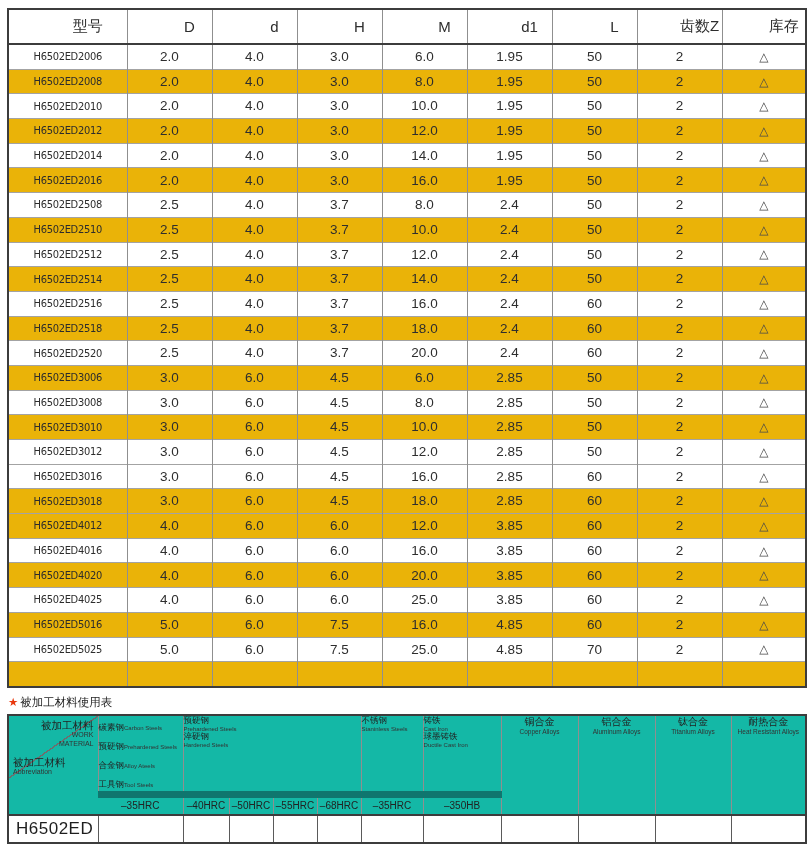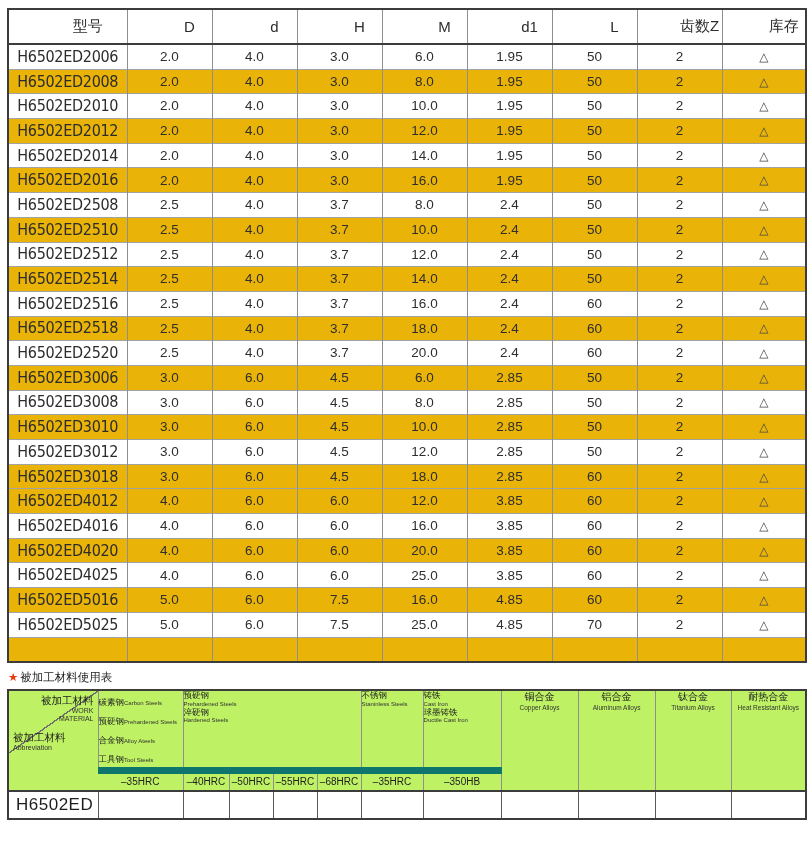--- a/index.html
+++ b/index.html
@@ -12,33 +12,33 @@
                 border:2px solid #3c3c3c;}
   .catalog th{height:31px;font-size:15px;font-weight:400;color:#2d2d2d;
               background:#ffffff;border-bottom:2px solid #3c3c3c;
               border-left:1px solid #8f8f8f;text-align:center;padding-left:41px;}
   .catalog td{height:23.7px;padding:0;text-align:center;vertical-align:middle;
               border-left:1px solid #8f8f8f;border-top:1px solid #a3a3a3;
               line-height:1;}
   .catalog tr > *:first-child{border-left:none;}
   .catalog tbody tr.alt{background:#eab308;}
   .catalog td.model{font-family:"DejaVu Sans", sans-serif;font-stretch:condensed;
-                    font-size:16px;letter-spacing:-0.3px;color:#2c2c2c;margin-top:24px;}
+                    font-size:11px;letter-spacing:-0.3px;color:#2c2c2c;margin-top:24px;}
   .catalog td.num{font-size:13.5px;color:#2e2e2e;}
   .catalog td.stock{font-size:12px;color:#4a4a4a;}
 
   
   .section-title{margin:7px 0 4px 1px;font-size:11.5px;color:#1f1f1f;}
   .section-title .star{color:#e8380d;margin-right:2px;}
 
   
   table.material{border-collapse:collapse;table-layout:fixed;width:798px;
                  border:2px solid #3c3c3c;margin-top:2px;}
   .material td{padding:0;vertical-align:top;border-left:1px solid #8f8f8f;
-               background:#bef264;}
+               background:#14b8a6;}
   .material tr > td:first-child{border-left:none;}
   tr.mrow1 td{height:45px;}
   tr.mrow2 td{height:16px;border-top:7px solid #0f766e;}
   tr.mrow3 td{height:26px;border-top:2px solid #3c3c3c;background:#ffffff;
               vertical-align:middle;border-left:1px solid #5a5a5a;}
   tr.mrow3 td:first-child{border-left:none;}
 
   .grp{padding:2px 3px 0 4px;}
   .cjk-s{font-size:8.5px;color:#222;line-height:1.15;}
   .en-s{font-size:6px;color:#333;line-height:1.1;}
@@ -273,20 +273,31 @@
           <td class="stock">△</td>
         </tr>
         <tr>
           <td class="model">H6502ED3012</td>
           <td class="num">3.0</td>
           <td class="num">6.0</td>
           <td class="num">4.5</td>
           <td class="num">12.0</td>
           <td class="num">2.85</td>
           <td class="num">50</td>
+          <td class="num">2</td>
+          <td class="stock">△</td>
+        </tr>
+        <tr>
+          <td class="model">H6502ED3016</td>
+          <td class="num">3.0</td>
+          <td class="num">6.0</td>
+          <td class="num">4.5</td>
+          <td class="num">16.0</td>
+          <td class="num">2.85</td>
+          <td class="num">60</td>
           <td class="num">2</td>
           <td class="stock">△</td>
         </tr>
         <tr class="alt">
           <td class="model">H6502ED3018</td>
           <td class="num">3.0</td>
           <td class="num">6.0</td>
           <td class="num">4.5</td>
           <td class="num">18.0</td>
           <td class="num">2.85</td>

